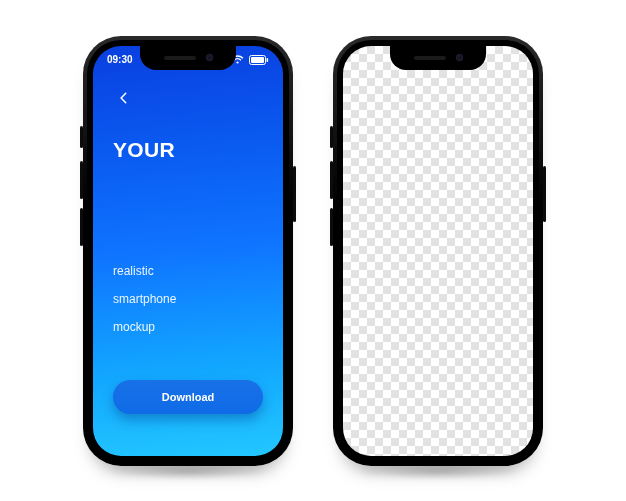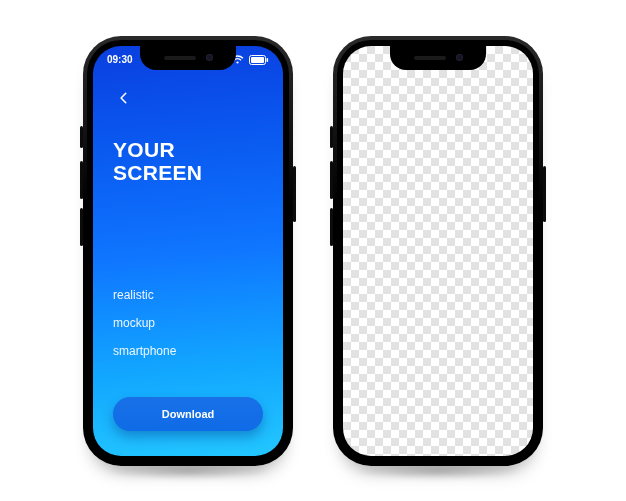--- a/index.html
+++ b/index.html
@@ -68,21 +68,21 @@
     position:absolute; top:4px; left:0; right:0; height:20px;
     display:flex; align-items:center; justify-content:space-between;
     padding: 0 14px;
     font-size:10px; font-weight:600; color:#fff;
     z-index:3;
   }
   .status-right { display:flex; align-items:center; gap:5px; }
   .signal-icon, .wifi-icon, .battery-icon { display:inline-flex; }
 
   .content {
-    position:absolute; inset:0; padding: 40px 20px 17px 20px;
+    position:absolute; inset:0; padding: 40px 20px 34px 20px;
     display:flex; flex-direction:column;
   }
   .back-row { height:24px; display:flex; align-items:center; }
   .back-chevron { width:14px; height:14px; }
   .headline-block { margin-top: 28px; }
   .headline {
     font-size: 21px; line-height: 1.12; font-weight: 800;
     letter-spacing: 0.3px;
   }
   .subtitle-block { margin-top: 90px; }
@@ -156,27 +156,26 @@
         <div class="back-row">
           <span style="display:inline-flex;padding:4px;cursor:pointer;">
             <svg class="back-chevron" viewBox="0 0 24 24">
               <path d="M15 4 L7 12 L15 20" fill="none" stroke="#ffffff" stroke-width="2.6" stroke-linecap="round" stroke-linejoin="round"></path>
             </svg>
           </span>
         </div>
 
         <div class="headline-block">
           <div class="headline">YOUR</div>
-          <div class="headline">SCREEN</div>
         </div>
 
         <div class="subtitle-block">
           <div class="subtitle">realistic</div>
+          <div class="subtitle">smartphone</div>
           <div class="subtitle">mockup</div>
-          <div class="subtitle">smartphone</div>
         </div>
 
         <div class="cta-row">
           <div class="cta">
             <span>Download</span>
           </div>
         </div>
       </div>
     </div>
   </div>

